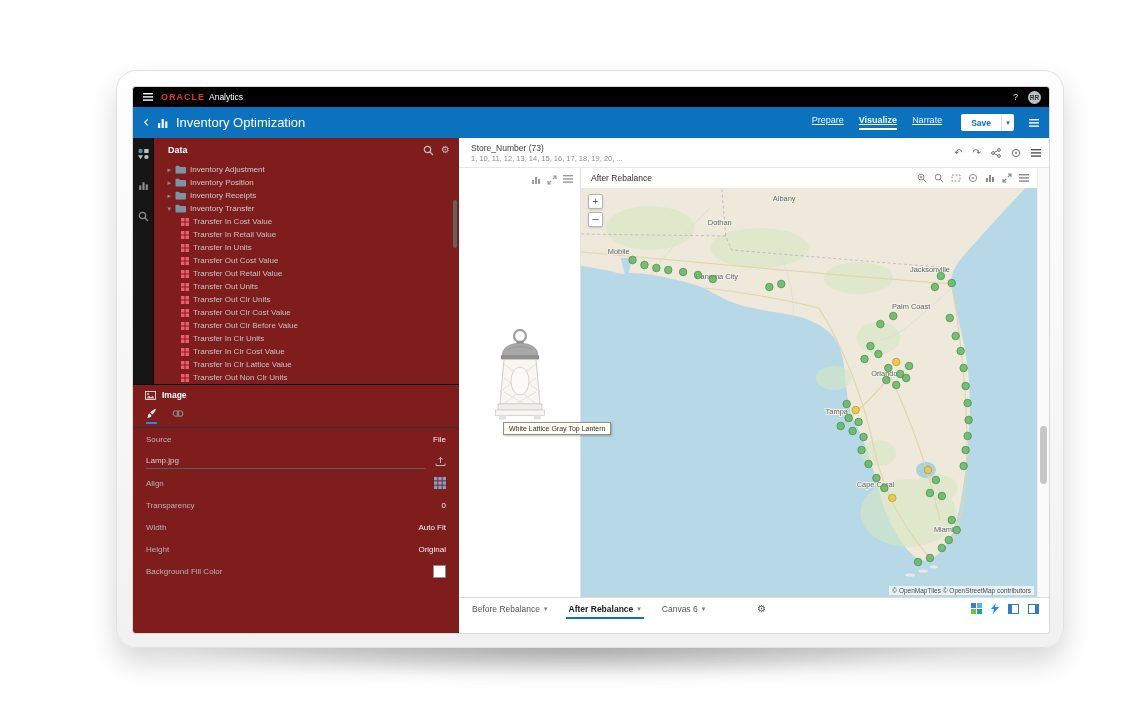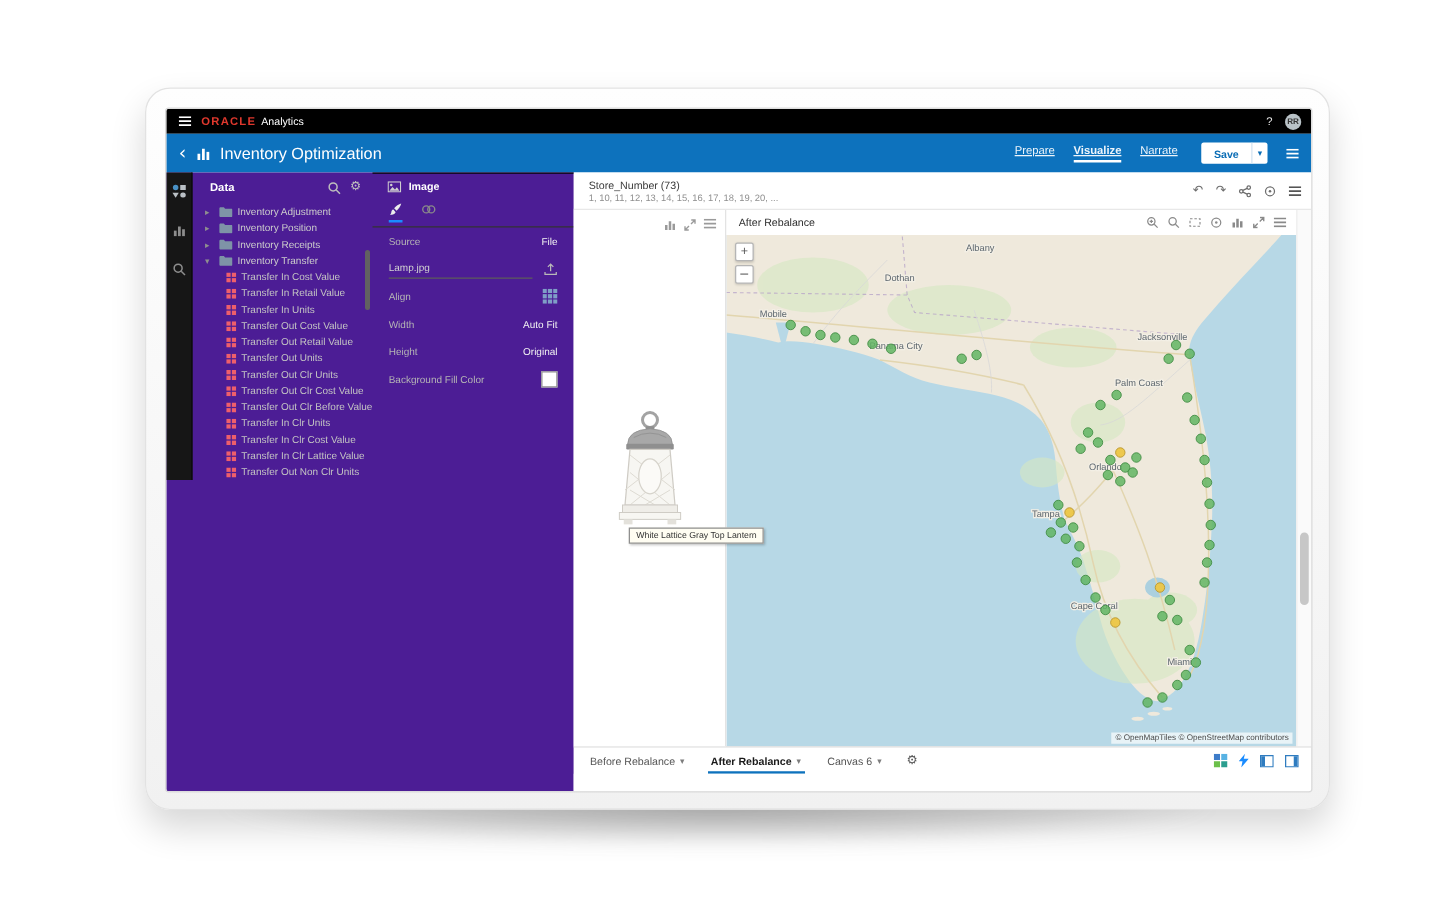--- a/index.html
+++ b/index.html
@@ -35,21 +35,21 @@
   .nav-link span { padding-bottom:3px; border-bottom:2px solid transparent;text-decoration:underline; }
   .nav-link.active span { border-bottom:2px solid #fff; font-weight:bold; }
   .save-btn { display:flex; background:#fff; border-radius:2px; height:17px; overflow:hidden; margin-left:4px; }
   .save-main { padding:0 10px; color:#0b6db5; font-size:8.5px; font-weight:bold; display:flex; align-items:center; cursor:pointer; }
   .save-caret { width:13px; border-left:1px solid #d4e4f1; color:#0b6db5; font-size:7px; display:flex; align-items:center; justify-content:center; cursor:pointer; }
 
   
   .app-body { flex:1; display:flex; min-height:0; }
 
   
-  .left-region { width:326px; flex:none; display:flex; flex-direction:row; background:#4c1d95; }
+  .left-region { width:326px; flex:none; display:flex; flex-direction:column; background:#7f1d1d;text-align:right; }
   .left-top { height:246px; display:flex; flex:none; }
   .icon-strip { width:21px; background:#161616; border-right:1px solid #0a0a0a; display:flex; flex-direction:column;
     align-items:center; padding-top:8px; gap:13px; flex:none; }
   .strip-icon { opacity:.9; cursor:pointer; }
   .data-panel { flex:1; display:flex; flex-direction:column; min-width:0; }
   .data-head { height:24px; display:flex; align-items:center; padding:0 9px 0 14px; flex:none; }
   .data-title { color:#fff; font-size:9px; font-weight:bold; }
   .data-head-icons { margin-left:auto; display:flex; align-items:center; gap:7px; }
   .gear-glyph { color:#bdbdbd; font-size:10px; line-height:1; cursor:pointer; }
   .tree { flex:1; overflow:hidden; position:relative; padding-top:1px; }
@@ -101,21 +101,21 @@
     font-size:10px; line-height:13px; text-align:center; margin-bottom:3px; cursor:pointer; box-shadow:0 1px 2px rgba(0,0,0,.15); }
   .attribution { position:absolute; right:3px; bottom:2px; font-size:6.5px; color:#4a4a4a;
     background:rgba(255,255,255,.68); padding:1px 3px; z-index:3; }
   .city { font-size:7.5px; fill:#5c666e; text-anchor:middle; paint-order:stroke; stroke:#f3efe5; stroke-width:2px; }
   .dot-g { fill:#62b563; fill-opacity:.85; stroke:#3f8b42; stroke-width:.7; cursor:pointer; }
   .dot-y { fill:#ecc644; fill-opacity:.95; stroke:#b8942c; stroke-width:.7; cursor:pointer; }
 
   .v-scroll { width:12px; flex:none; background:#fafafa; border-left:1px solid #ededed; position:relative; }
   .v-thumb { position:absolute; left:2px; top:258px; width:7px; height:58px; background:#c7c7c7; border-radius:4px; cursor:grab; }
 
-  .tab-bar { height:22px; flex:none; border-top:1px solid #dcdcdc; display:flex; align-items:center; padding-left:10px; }
+  .tab-bar { height:22px; flex:none; border-top:1px solid #dcdcdc; display:flex; align-items:center; padding-left:10px;gap:32px; }
   .canvas-tab { height:100%; display:flex; align-items:center; gap:4px; padding:0 3px; margin-right:15px; font-size:8.5px; color:#555; cursor:pointer; }
   .canvas-tab.active { color:#1a1a1a; font-weight:bold; box-shadow:inset 0 -2px 0 #0d72bd; }
   .tab-caret { color:#7d7d7d; font-size:7px; font-family:"DejaVu Sans",sans-serif; }
   .tab-gear { color:#5a5a5a; font-size:10px; margin-left:2px; cursor:pointer; }
   .tabbar-right { margin-left:auto; display:flex; align-items:center; gap:9px; padding-right:10px; }
   .bottom-strip { height:14px; flex:none; background:#fff; }
 </style>
 </head>
 <body>
 
@@ -479,20 +479,24 @@
                       <rect x="8.6" width="3.4" height="3.4"></rect>
                       <rect y="4.3" width="3.4" height="3.4"></rect>
                       <rect x="4.3" y="4.3" width="3.4" height="3.4"></rect>
                       <rect x="8.6" y="4.3" width="3.4" height="3.4"></rect>
                       <rect y="8.6" width="3.4" height="3.4"></rect>
                       <rect x="4.3" y="8.6" width="3.4" height="3.4"></rect>
                       <rect x="8.6" y="8.6" width="3.4" height="3.4"></rect>
                     </g>
                   </svg>
                 </span>
+              </div>
+              <div class="prop-row">
+                <span class="plabel">Transparency</span>
+                <span class="pvalue">0</span>
               </div>
               <div class="prop-row">
                 <span class="plabel">Width</span>
                 <span class="pvalue">Auto Fit</span>
               </div>
               <div class="prop-row">
                 <span class="plabel">Height</span>
                 <span class="pvalue">Original</span>
               </div>
               <div class="prop-row">

